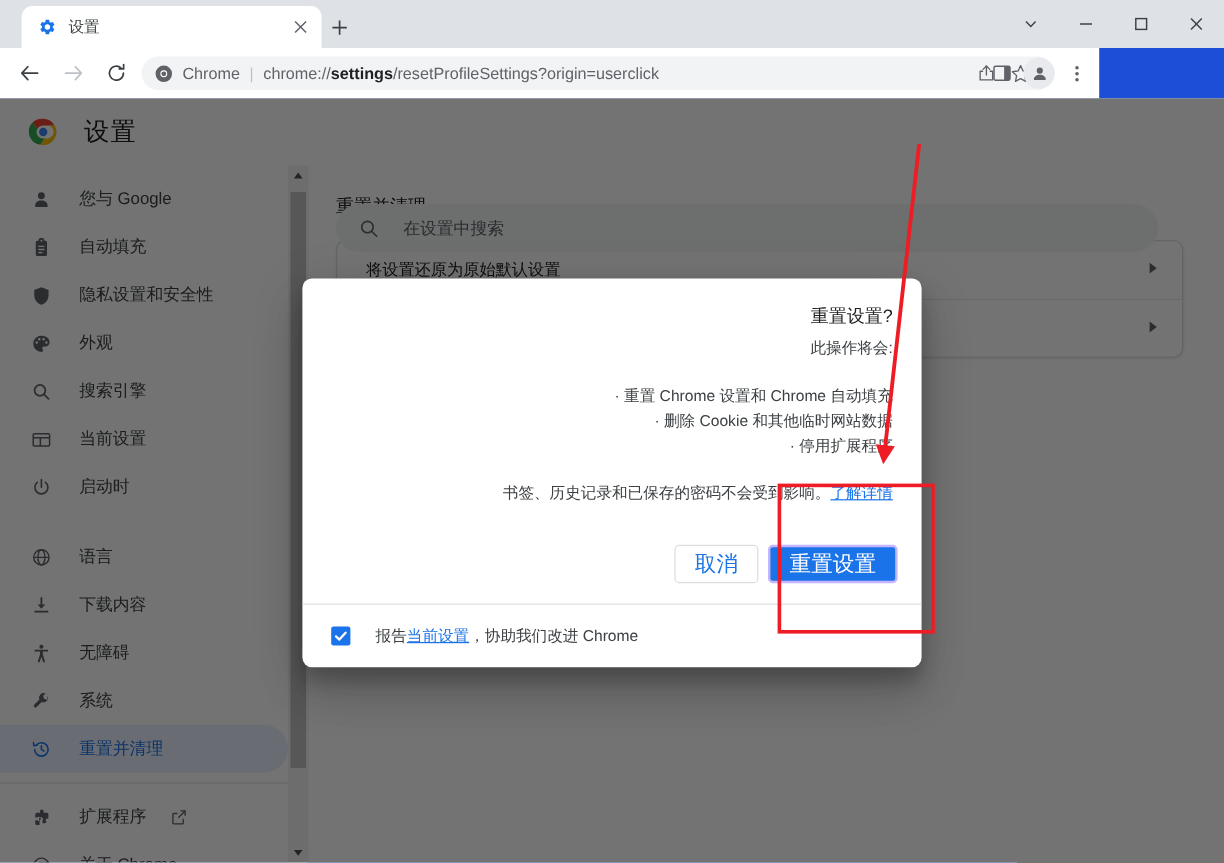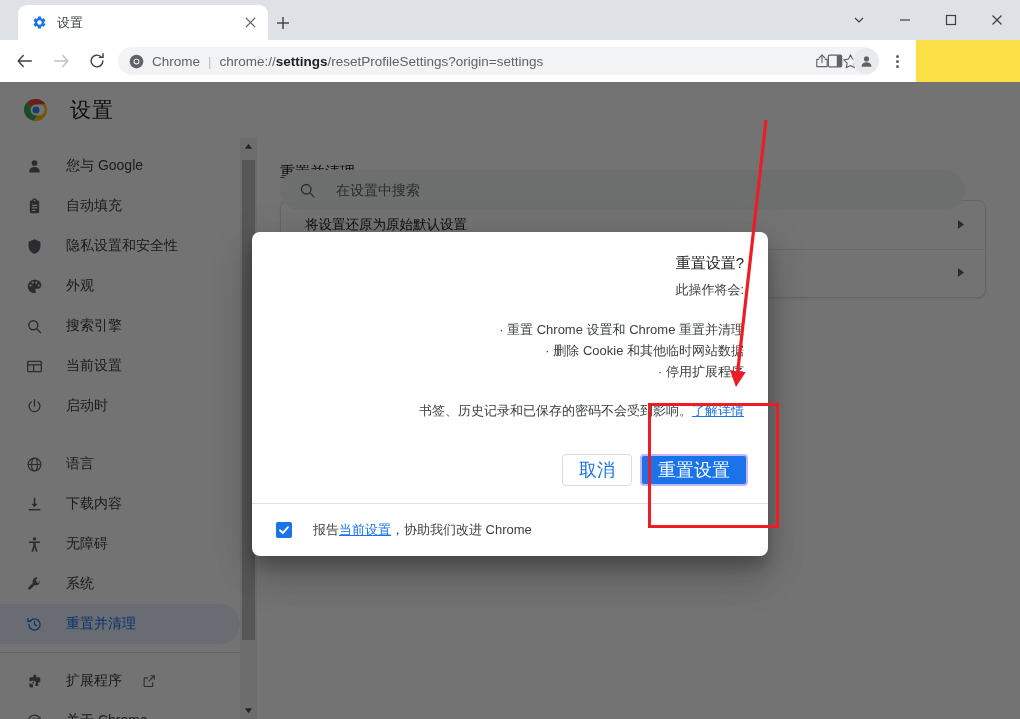--- a/index.html
+++ b/index.html
@@ -6,21 +6,21 @@
   html, body {
     margin: 0; padding: 0;
     width: 1020px; height: 719px;
     overflow: hidden;
     font-family: "Liberation Sans", "DejaVu Sans", sans-serif;
     background: #ffffff;
   }
   #app {
     position: relative;
     width: 1020px; height: 719px;
-    background: #fde047;
+    background: #1d4ed8;
     overflow: hidden;
   }
 
   
   .tabstrip {
     position: absolute; left: 0; top: 0;
     width: 1020px; height: 40px;
     background: #dee1e6;
   }
   .tab {
@@ -404,21 +404,21 @@
     <div class="omnibox">
       <span class="omni-chromeicon">
         <svg width="15" height="15" viewBox="0 0 24 24">
           <circle cx="12" cy="12" r="11" fill="#5f6368"></circle>
           <circle cx="12" cy="12" r="4.6" fill="#ffffff"></circle>
           <circle cx="12" cy="12" r="3.2" fill="#5f6368"></circle>
         </svg>
       </span>
       <span class="omni-scheme">Chrome</span>
       <span class="omni-sep">|</span>
-      <span class="omni-url"><span>chrome://</span><b>settings</b><span>/resetProfileSettings?origin=settings</span></span>
+      <span class="omni-url"><span>chrome://</span><b>settings</b><span>/resetProfileSettings?origin=userclick</span></span>
     </div>
 
     <div class="omni-actions">
       <div class="omni-act">
         <svg width="16" height="16" viewBox="0 0 20 20" fill="none" stroke="#5f6368" stroke-width="1.4" stroke-linecap="round" stroke-linejoin="round">
           <path d="M6 8H3.5v9h13V8H14"></path>
           <line x1="10" y1="12" x2="10" y2="2.5"></line>
           <polyline points="6.5,6 10,2.5 13.5,6"></polyline>
         </svg>
       </div>
@@ -668,21 +668,21 @@
     </div>
   </div>
 
   <div class="scrim"></div>
 
   <div class="dialog">
     <div class="dlg-body">
       <div class="dlg-title">重置设置?</div>
       <div class="dlg-lead">此操作将会:</div>
       <div class="dlg-list">
-        <div>· 重置 Chrome 设置和 Chrome 重置并清理</div>
+        <div>· 重置 Chrome 设置和 Chrome 自动填充</div>
         <div>· 删除 Cookie 和其他临时网站数据</div>
         <div>· 停用扩展程序</div>
       </div>
       <div class="dlg-foot-text">
         <span>书签、历史记录和已保存的密码不会受到影响。</span><a class="dlg-link">了解详情</a>
       </div>
     </div>
 
     <div class="dlg-actions">
       <div class="btn btn-cancel">取消</div>

